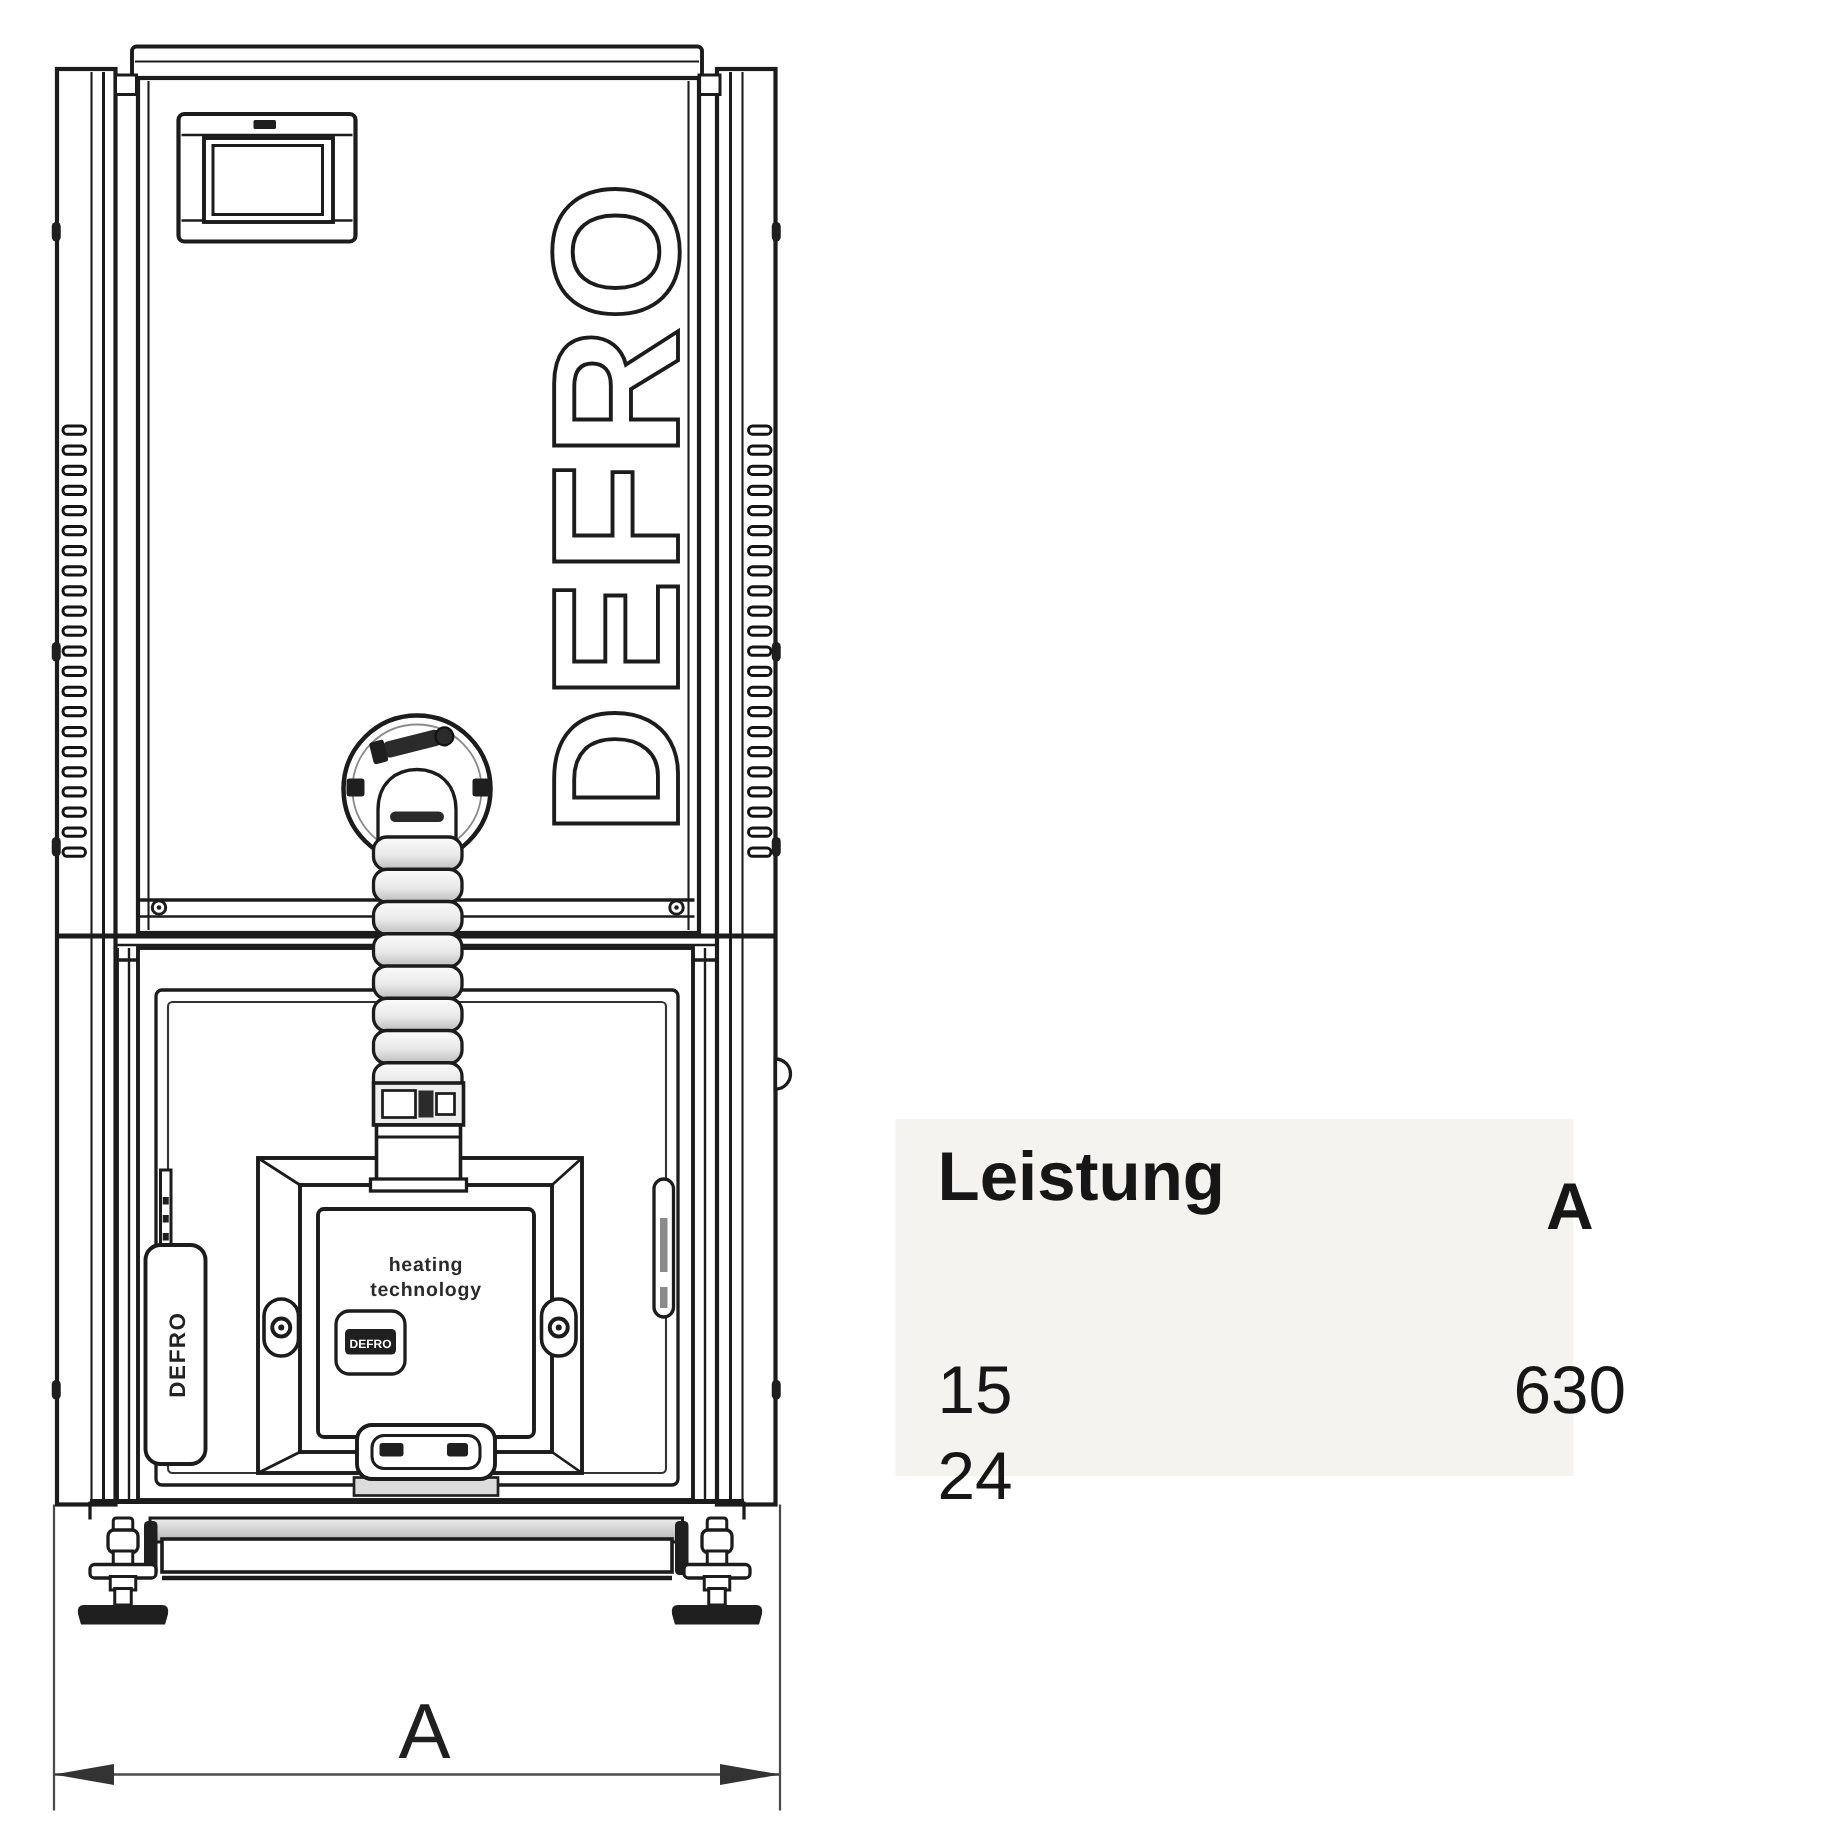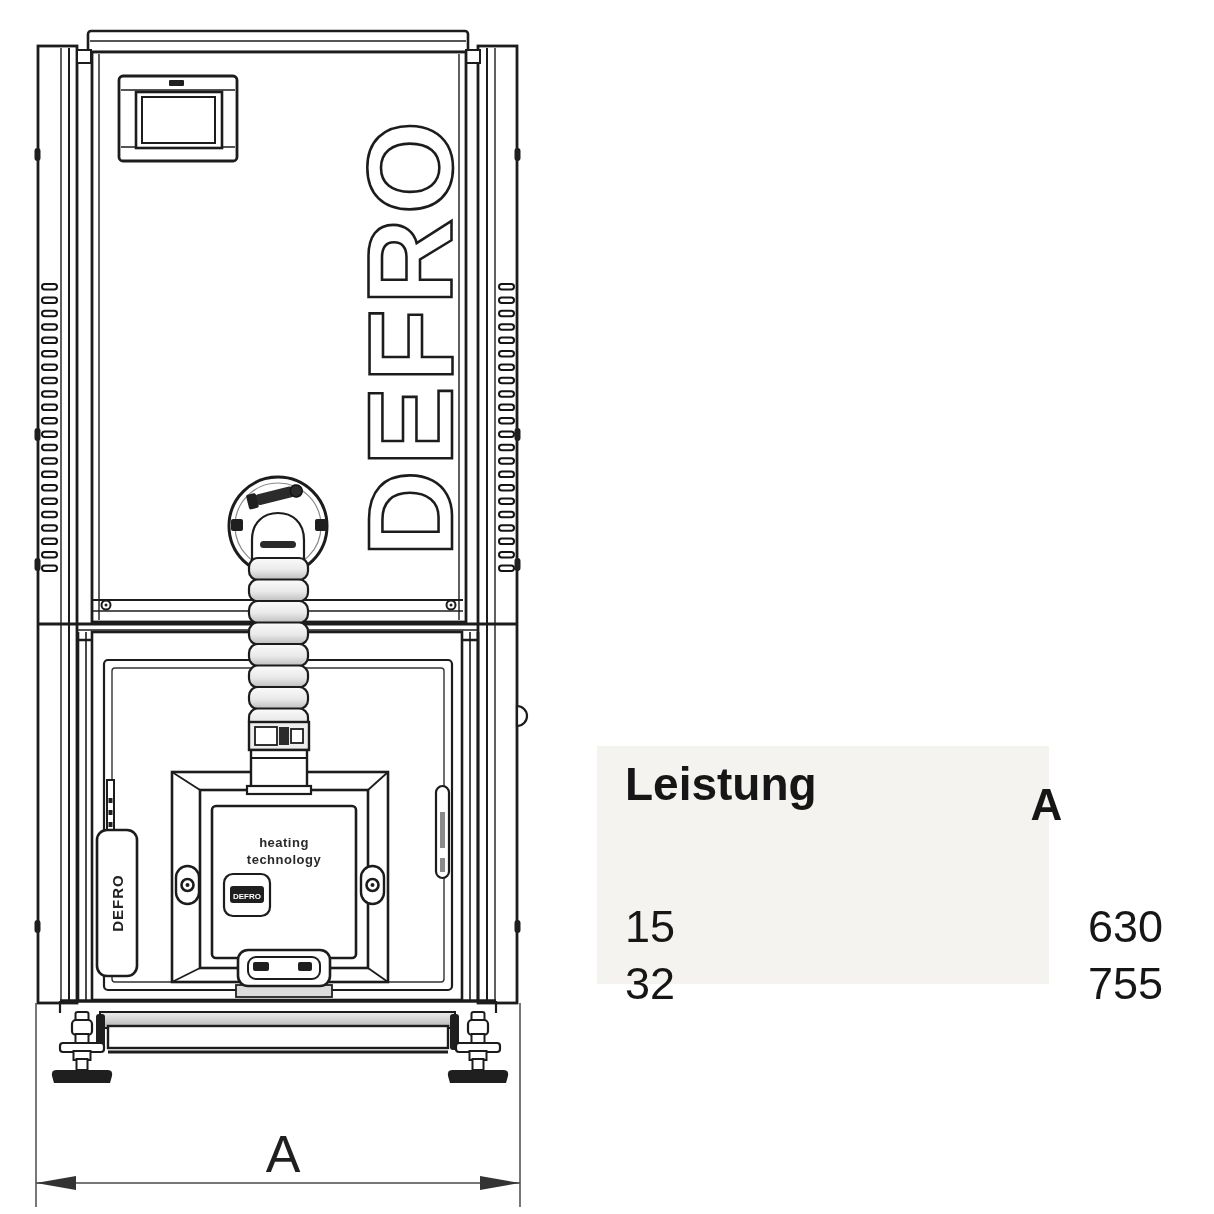--- a/index.html
+++ b/index.html
@@ -9,21 +9,21 @@
   svg text{font-family:"Liberation Sans","DejaVu Sans",sans-serif;}
   .ln{stroke:#1c1c1c;fill:none;}
   .w{fill:#ffffff;}
   .dk{fill:#1f1f1f;stroke:none;}
   .spec-table{position:absolute;left:597px;top:746px;width:452px;height:238px;
     background:var(--table-bg,#f5f3f0);color:var(--table-fg,#161616);
     display:grid;grid-template-columns:333px 233px;grid-template-rows:112px 57px 57px;}
   .spec-table .cell{font-size:45px;line-height:57px;padding-left:28px;margin-top:40px;}
   .spec-table .head-power{font-weight:bold;font-size:46px;line-height:57px;padding-left:28px;padding-top:10px;}
   .spec-table .head-dim{font-weight:bold;font-size:44px;display:flex;align-items:center;justify-content:center;padding-top:6px;}
-  .spec-table .num{padding-left:0;text-align:right;}
+  .spec-table .num{padding-left:0;text-align:center;}
 </style>
 </head>
 <body>
 
 <div class="stage">
 
 <svg width="1214" height="1214" viewBox="0 0 1214 1214">
   <defs>
     <linearGradient id="ringGrad" x1="0" y1="0" x2="0" y2="1">
       <stop offset="0" stop-color="#fbfbfb"></stop>
@@ -283,16 +283,15 @@
 
   <div class="spec-table">
     <div class="head-power">
       <div>Leistung</div>
     </div>
     <div class="head-dim">A</div>
 
     <div class="cell">15</div>
     <div class="cell num">630</div>
 
-    <div class="cell">32</div>
-    <div class="cell num">755</div>
+    <div class="cell">24</div>
   </div>
 </div>
 
 </body></html>

